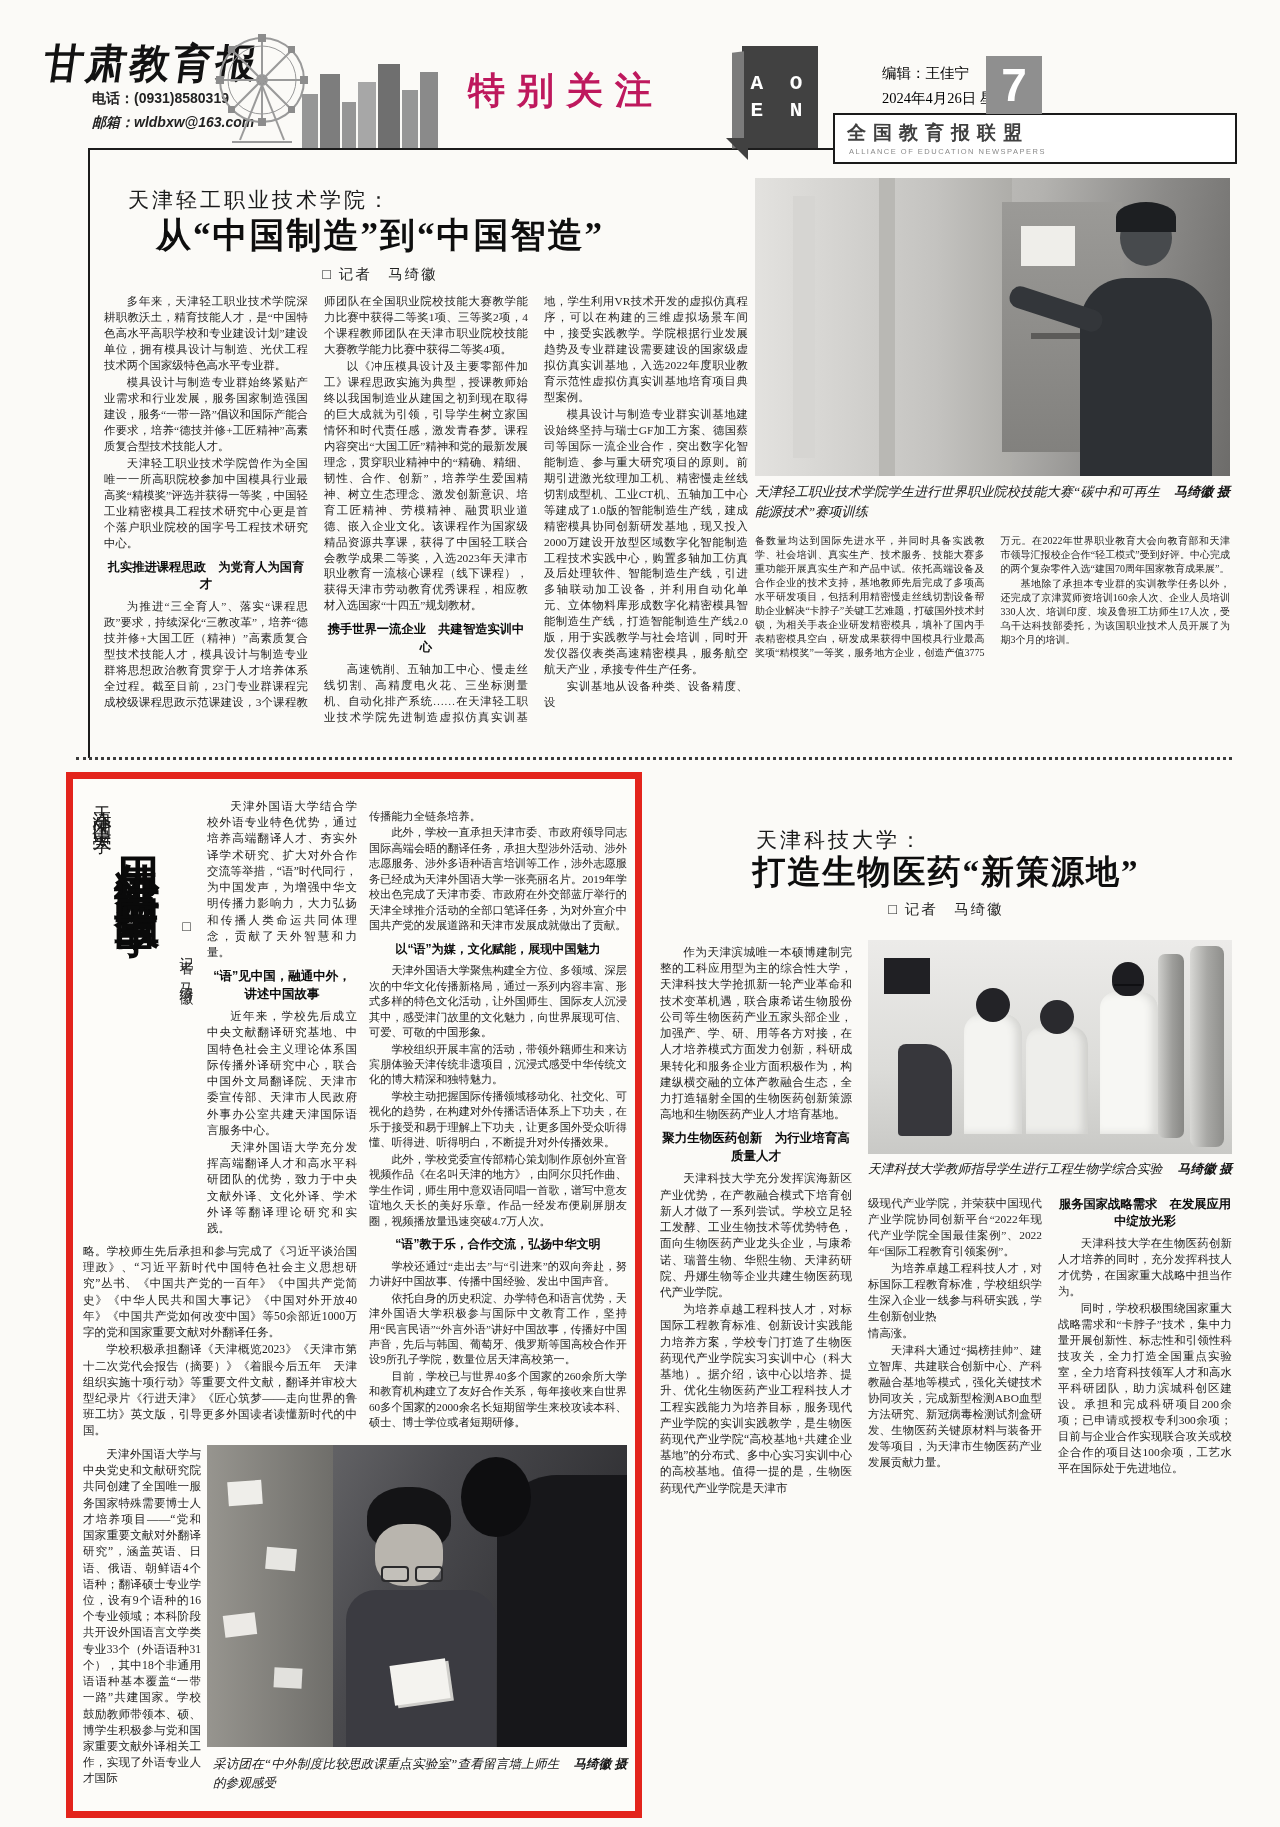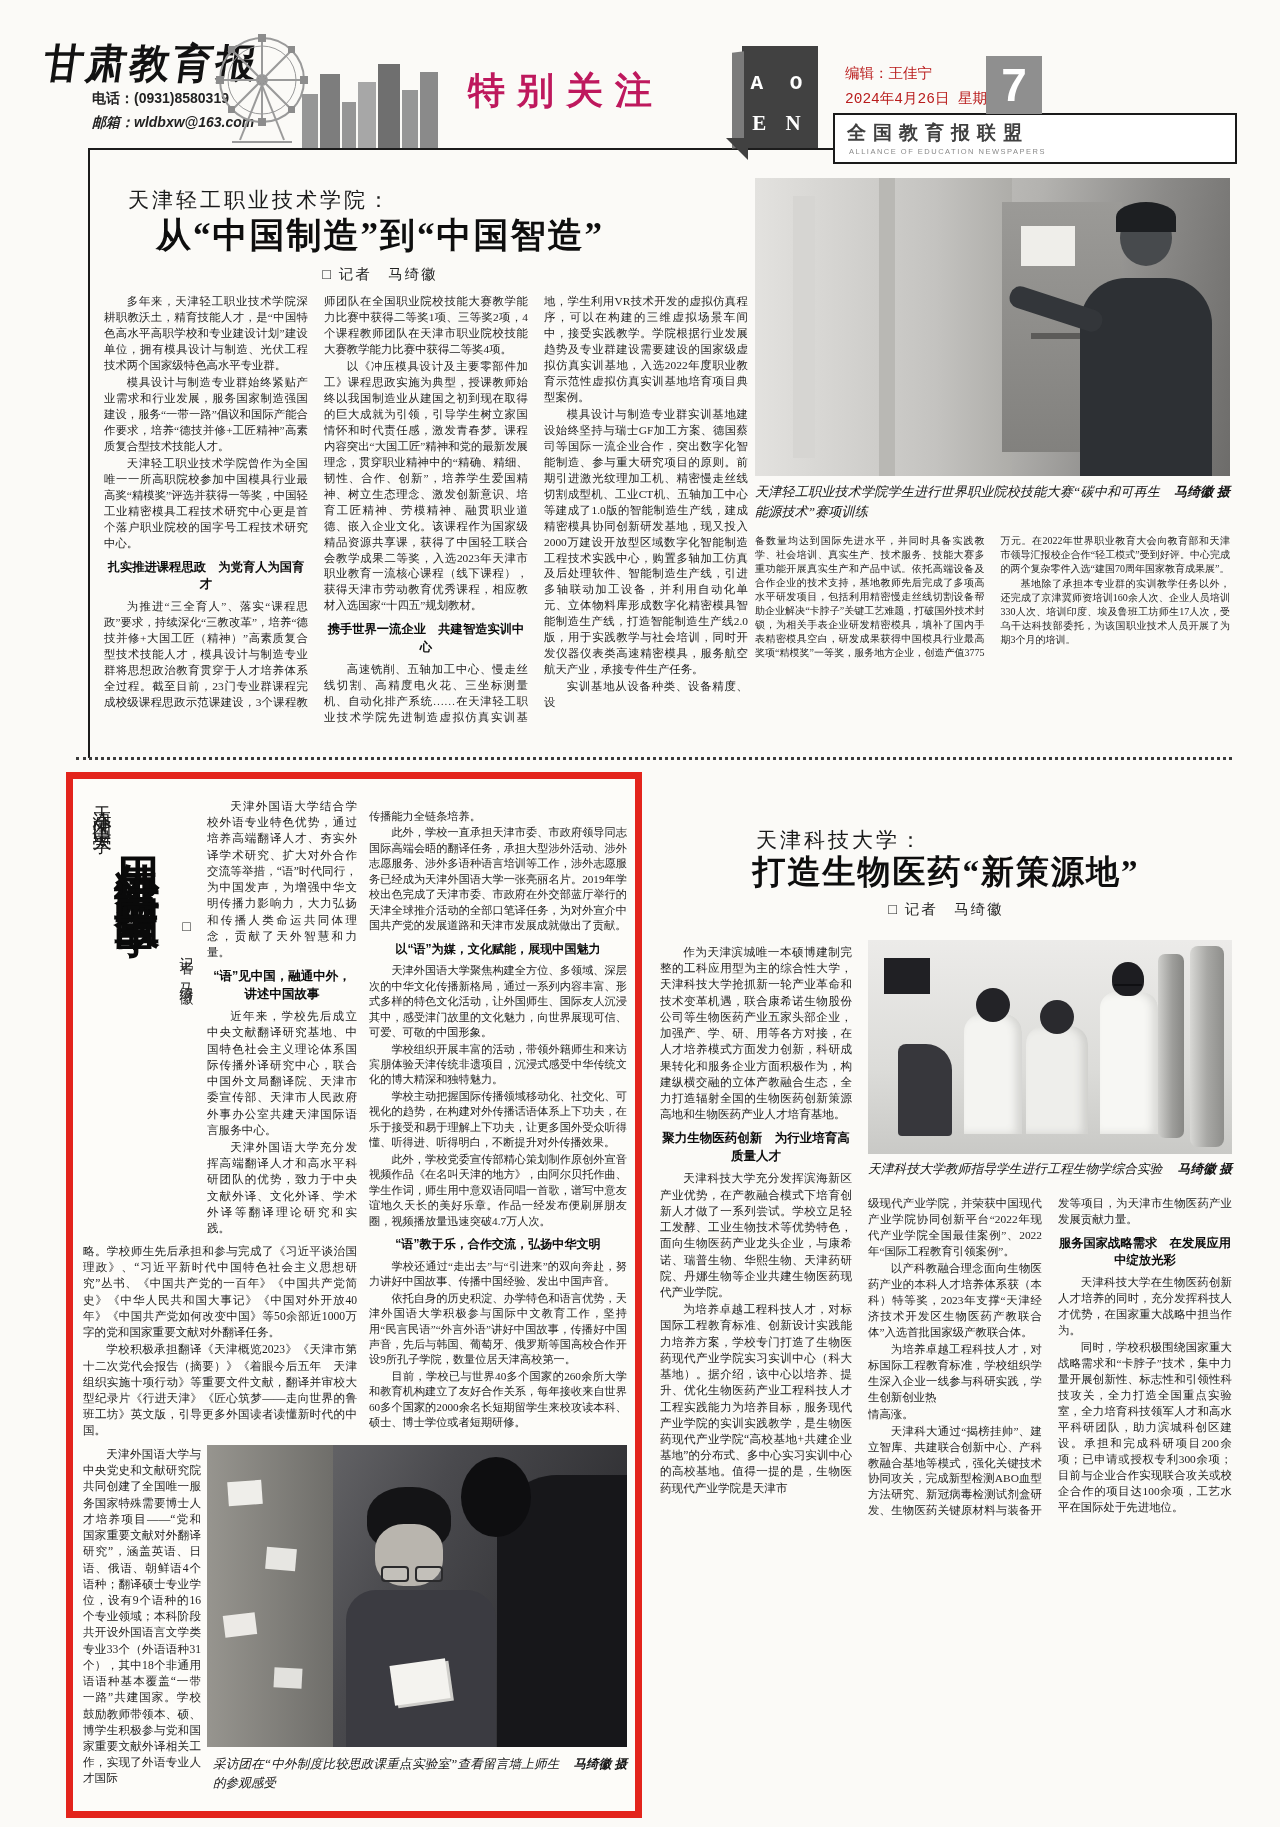--- a/index.html
+++ b/index.html
@@ -4,30 +4,30 @@
 <style>
   html,body{margin:0;padding:0;}
   body{width:1280px;height:1827px;background:#e9e8e4;font-family:"Liberation Serif",serif;color:#1e1e1e;}
   #page{position:relative;width:1280px;height:1827px;background:#fbfaf7;overflow:hidden;}
   .abs{position:absolute;}
 
   
   .masthead{left:44px;top:36px;font-size:40px;font-weight:bold;letter-spacing:3px;transform:skewX(-8deg);color:#121212;}
   .contact{left:48px;font-size:14px;font-weight:bold;font-family:"Liberation Sans",sans-serif;color:#222;padding-left:44px;}
   .section-title{left:468px;top:66px;font-size:37px;font-weight:900;letter-spacing:12px;font-family:"Liberation Sans",sans-serif;color:#be185d;}
-  .editor-line{left:845px;font-size:14.5px;font-family:Liberation Mono, monospace;color:#b91c1c;}
+  .editor-line{left:882px;font-size:14.5px;font-family:Liberation Serif, serif;color:#000000;}
   .pagebox{left:986px;top:56px;width:56px;height:58px;background:#8f8f8f;color:#fff;font-family:"Liberation Sans",sans-serif;font-weight:bold;font-size:46px;text-align:center;line-height:58px;z-index:3;}
   .alliance-box{left:833px;top:113px;width:400px;height:47px;border:2px solid #1a1a1a;background:#fff;z-index:2;}
   .alliance-cn{position:absolute;left:12px;top:5px;font-size:19px;letter-spacing:7px;font-weight:600;font-family:"Liberation Sans",sans-serif;color:#404040;}
   .alliance-en{position:absolute;left:14px;top:32px;font-size:7.5px;letter-spacing:1.5px;color:#8a8a8a;font-family:"Liberation Sans",sans-serif;}
   .aoen{left:742px;top:46px;width:76px;height:102px;background:#414141;z-index:2;}
   .aoen:before{content:"";position:absolute;left:-10px;top:6px;width:12px;height:96px;background:#7b7b7b;transform:skewY(-6deg);}
   .aoen:after{content:"";position:absolute;left:-16px;bottom:-12px;border:11px solid transparent;border-right-color:#414141;border-top-color:#414141;}
   .aoen span{display:block;color:#fff;font-family:"Liberation Mono",monospace;font-weight:bold;font-size:21px;letter-spacing:7px;text-align:center;}
-  .aoen .l1{margin-top:26px;} .aoen .l2{margin-top:16px;font-family:Liberation Serif, serif;}
+  .aoen .l1{margin-top:26px;} .aoen .l2{margin-top:4px;}
   .hrule{left:88px;top:148px;width:748px;height:2px;background:#1c1c1c;}
   .vrule{left:88px;top:148px;width:2px;height:610px;background:#1c1c1c;}
   .dotrule{left:76px;top:757px;width:1156px;border-top:3px dotted #3c3c3c;height:0;}
 
   
   .kicker{font-family:"Liberation Sans",sans-serif;font-size:21px;letter-spacing:3px;color:#1a1a1a;}
   .headline{font-weight:bold;font-size:35px;letter-spacing:2px;text-align:center;color:#0e0e0e;}
   .byline{text-align:center;font-size:14.5px;color:#222;letter-spacing:2px;}
   .flow{overflow:hidden;font-size:11.4px;line-height:1.4;}
   .bp{text-align:justify;text-indent:2em;margin:0 0 1px 0;}
@@ -241,21 +241,20 @@
     <div class="shape" style="left:244px;top:22px;width:32px;height:34px;background:#1d1d21;border-radius:50% 50% 42% 42%;"></div>
     <div class="shape" style="left:246px;top:38px;width:28px;height:6px;border-bottom:2px solid #0f0f12;"></div>
   </div>
   <div class="abs caption" style="left:868px;top:1160px;width:364px;font-size:12.8px;">
     <span class="credit">马绮徽 摄</span>
     <span>天津科技大学教师指导学生进行工程生物学综合实验</span>
   </div>
 
   <div class="abs flow" style="left:868px;top:1196px;width:364px;height:620px;column-count:2;column-gap:16px;font-size:11.4px;">
       <div class="bp cont">级现代产业学院，并荣获中国现代产业学院协同创新平台“2022年现代产业学院全国最佳案例”、2022年“国际工程教育引领案例”。</div>
-      <div class="bp">以产科教融合理念面向生物医药产业的本科人才培养体系获（本科）特等奖，2023年支撑“天津经济技术开发区生物医药产教联合体”入选首批国家级产教联合体。</div>
       <div class="bp">为培养卓越工程科技人才，对标国际工程教育标准，学校组织学生深入企业一线参与科研实践，学生创新创业热</div>
       <div class="bp cont">情高涨。</div>
       <div class="bp">天津科大通过“揭榜挂帅”、建立智库、共建联合创新中心、产科教融合基地等模式，强化关键技术协同攻关，完成新型检测ABO血型方法研究、新冠病毒检测试剂盒研发、生物医药关键原材料与装备开发等项目，为天津市生物医药产业发展贡献力量。</div>
       <div class="bh">服务国家战略需求　在发展应用中绽放光彩</div>
       <div class="bp">天津科技大学在生物医药创新人才培养的同时，充分发挥科技人才优势，在国家重大战略中担当作为。</div>
       <div class="bp">同时，学校积极围绕国家重大战略需求和“卡脖子”技术，集中力量开展创新性、标志性和引领性科技攻关，全力打造全国重点实验室，全力培育科技领军人才和高水平科研团队，助力滨城科创区建设。承担和完成科研项目200余项；已申请或授权专利300余项；目前与企业合作实现联合攻关或校企合作的项目达100余项，工艺水平在国际处于先进地位。</div>
     </div>
 
 </div>
 

